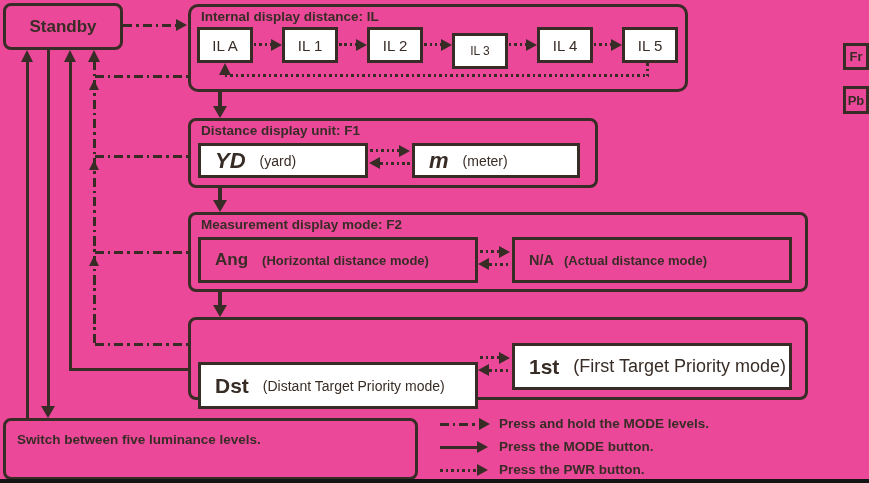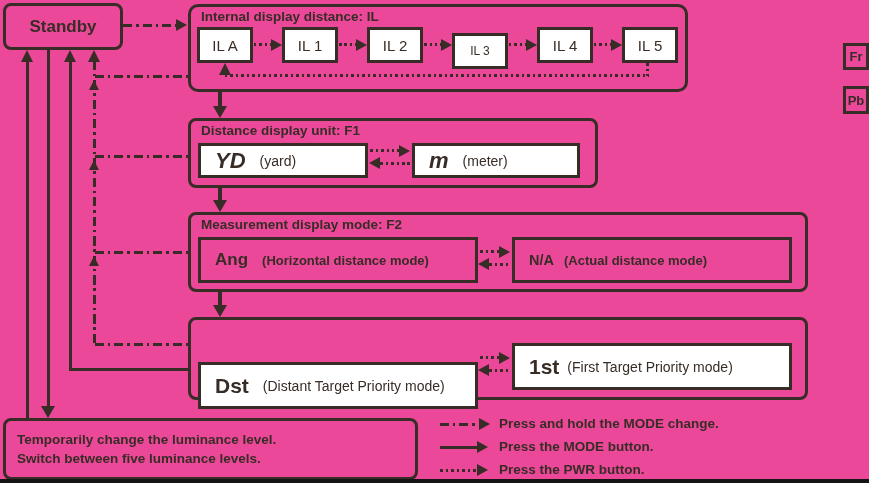--- a/index.html
+++ b/index.html
@@ -122,22 +122,22 @@
   <div class="abs arr arr-right" style="left:499px;top:246px;"></div>
   <div class="abs arr arr-left" style="left:478px;top:258px;"></div>
   <div class="abs h-dotted" style="left:489px;top:263px;width:21px;"></div>
 
   <div class="abs group-box" style="left:188px;top:317px;width:620px;height:83px;border-radius:8px;"></div>
   <div class="abs opt-box" style="left:198px;top:343px;width:280px;height:47px;padding-left:14px;margin-top:19px;">
     <span class="code" style="font-size:21px;margin-right:14px;">Dst</span>
     <span class="desc" style="font-size:14px;">(Distant Target Priority mode)</span>
   </div>
   <div class="abs opt-box" style="left:512px;top:343px;width:280px;height:47px;padding-left:14px;">
-    <span class="code" style="font-size:21px;margin-right:8px;">1st</span>
-    <span class="desc" style="font-size:14px;">(First Target Priority mode)</span>
+    <span class="code" style="font-size:21px;margin-right:14px;">1st</span>
+    <span class="desc" style="font-size:18px;">(First Target Priority mode)</span>
   </div>
   <div class="abs h-dotted" style="left:480px;top:356px;width:20px;"></div>
   <div class="abs arr arr-right" style="left:499px;top:352px;"></div>
   <div class="abs arr arr-left" style="left:478px;top:364px;"></div>
   <div class="abs h-dotted" style="left:489px;top:369px;width:21px;"></div>
 
   <div class="abs v-solid" style="left:26px;top:61px;height:357px;"></div>
   <div class="abs arr arr-up" style="left:21px;top:50px;"></div>
 
   <div class="abs v-solid" style="left:47px;top:50px;height:356px;"></div>
@@ -152,28 +152,27 @@
   <div class="abs arr arr-up small" style="left:89px;top:80px;"></div>
   <div class="abs arr arr-up small" style="left:89px;top:160px;"></div>
   <div class="abs arr arr-up small" style="left:89px;top:256px;"></div>
   <div class="abs h-dashdot" style="left:95px;top:75px;width:93px;"></div>
   <div class="abs h-dashdot" style="left:95px;top:155px;width:93px;"></div>
   <div class="abs h-dashdot" style="left:95px;top:251px;width:93px;"></div>
   <div class="abs h-dashdot" style="left:95px;top:343px;width:93px;"></div>
 
   <div class="abs group-box" style="left:3px;top:418px;width:415px;height:62px;border-radius:8px;">
     <div class="bold-note" style="position:absolute;left:11px;top:9px;">
-      <div>Temporarily change the luminance level.</div>
       <div>Switch between five luminance levels.</div>
     </div>
   </div>
 
   <div class="abs h-dashdot" style="left:440px;top:423px;width:40px;"></div>
   <div class="abs arr arr-right" style="left:479px;top:418px;"></div>
-  <div class="abs legend-label" style="left:499px;top:416px;">Press and hold the MODE change.</div>
+  <div class="abs legend-label" style="left:499px;top:416px;">Press and hold the MODE levels.</div>
 
   <div class="abs h-solid" style="left:440px;top:446px;width:38px;"></div>
   <div class="abs arr arr-right" style="left:477px;top:441px;"></div>
   <div class="abs legend-label" style="left:499px;top:439px;">Press the MODE button.</div>
 
   <div class="abs h-dotted" style="left:440px;top:469px;width:38px;"></div>
   <div class="abs arr arr-right" style="left:477px;top:464px;"></div>
   <div class="abs legend-label" style="left:499px;top:462px;">Press the PWR button.</div>
 
   <div class="abs marker-box" style="left:843px;top:43px;width:26px;height:27px;">Fr</div>

